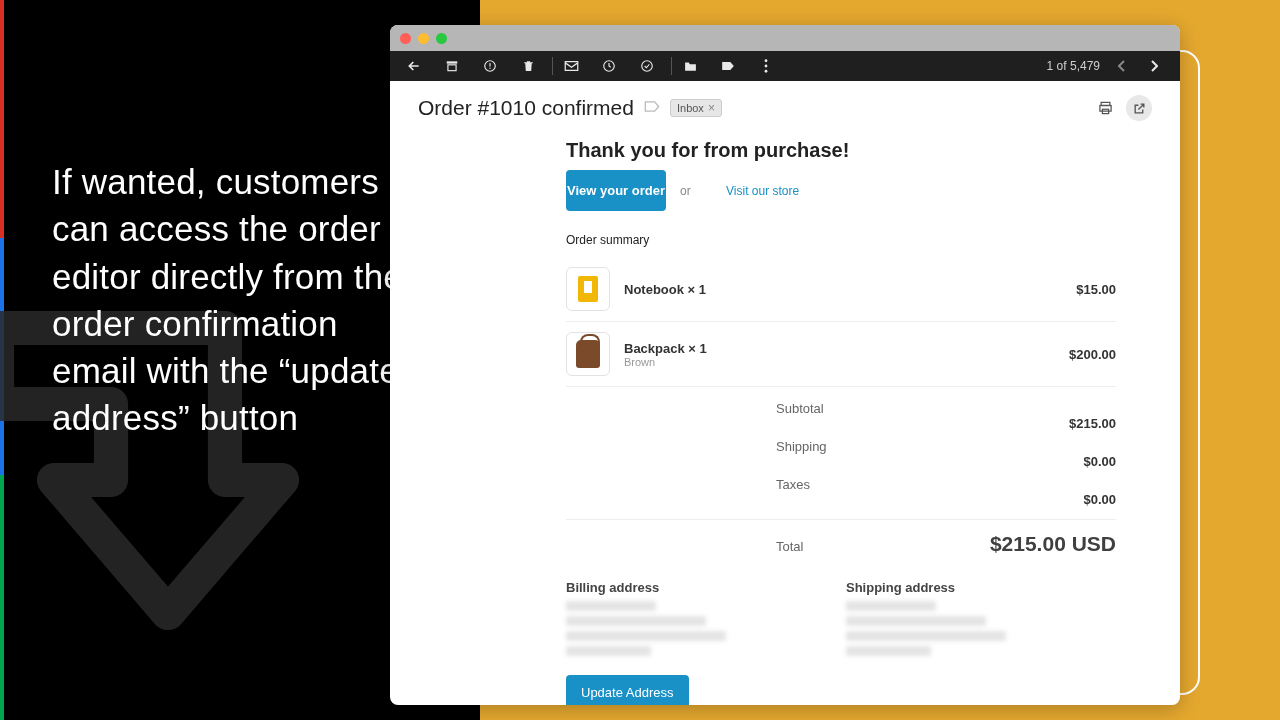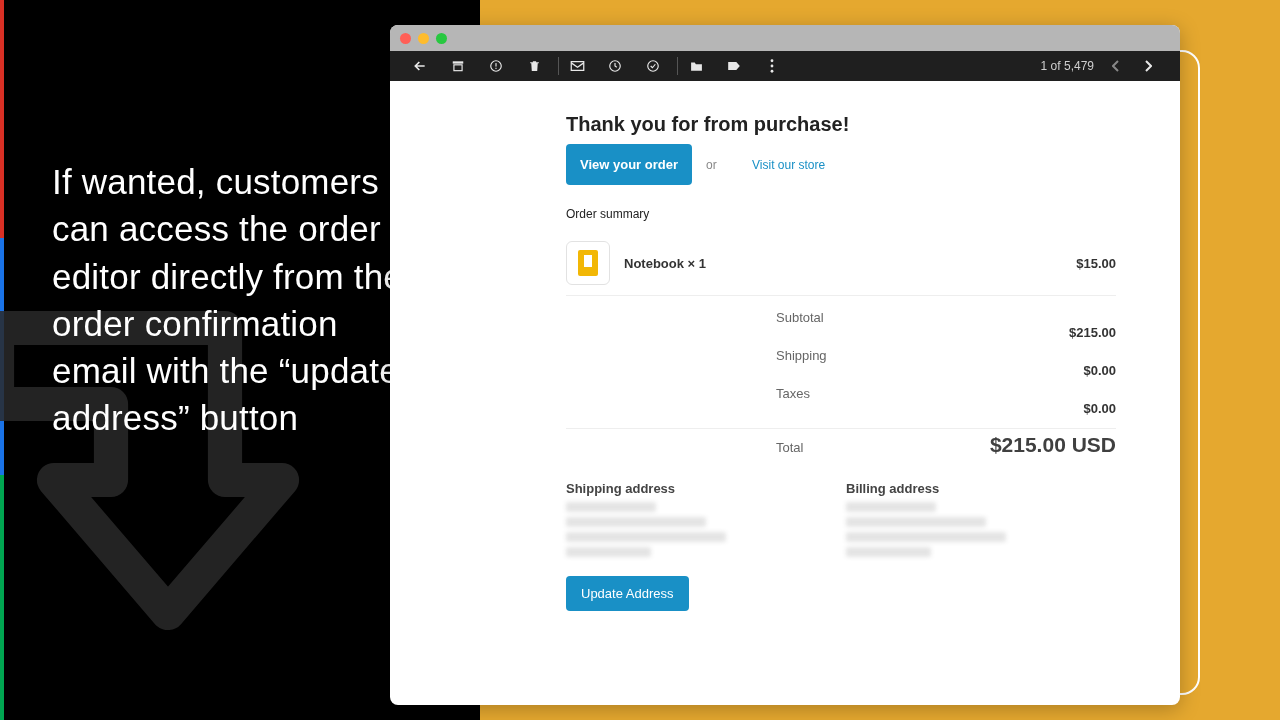--- a/index.html
+++ b/index.html
@@ -37,21 +37,21 @@
     background: #fff; border-radius: 8px; overflow: hidden;
     box-shadow: 0 4px 20px rgba(0,0,0,.25);
   }
   .titlebar {
     height: 26px; background: #b6b6b6; display: flex; align-items: center; padding: 0 10px; gap: 7px;
   }
   .tl-dot { width: 11px; height: 11px; border-radius: 50%; }
   .dot-red { background:#ff5f57; } .dot-yellow{background:#febc2e;} .dot-green{background:#28c840;}
   .toolbar {
     height: 30px; background: #1f1f1f; display: flex; align-items: center;
-    padding: 0 22px; color: #d9d9d9; font-size: 12px;
+    padding: 0 16px; color: #d9d9d9; font-size: 12px;
   }
   .tb-icon { width: 16px; height:16px; display:flex; align-items:center; justify-content:center;
     color:#e8e8e8; margin-right: 22px; cursor: pointer; }
   .tb-sep { width:1px; height:18px; background:#555; margin: 0 10px 0 -6px; }
   .tb-right { margin-left:auto; display:flex; align-items:center; gap:12px; color:#cfcfcf; }
   .tb-chevron { width:20px; height:20px; display:flex; align-items:center; justify-content:center; cursor:pointer; color:#888;}
   .email-body { padding: 14px 28px; }
   .subject-row { display:flex; align-items:center; gap:10px; }
   .subject { font-size: 21px; color:#222; }
   .label-chip {
@@ -62,21 +62,21 @@
   .label-icon { color:#999; }
   .subject-actions { margin-left:auto; display:flex; gap:8px; }
   .circle-btn { width:26px; height:26px; border-radius:50%; display:flex; align-items:center; justify-content:center; color:#555; }
   .circle-btn.active { background:#e8e8e8; }
   .content { margin-left: 148px; margin-top: 18px; width: 550px; }
   .thanks { font-size: 20px; font-weight:600; color:#222; margin-bottom: 8px; }
   .intro { font-size: 12.5px; color:#6a7178; line-height:1.45; margin-bottom:16px; }
   .cta-row { display:flex; align-items:center; gap:14px; margin-bottom: 22px;}
   .btn-primary {
     background:#1990c6; color:#fff; font-size:13px; font-weight:600;
-    padding: 13px 14px; border-radius:4px; border:none; cursor:pointer;
+    padding: 13px 1px; border-radius:4px; border:none; cursor:pointer;
   }
   .btn-update {
     background:#1990c6; color:#fff; font-size:13px; font-weight:500;
     padding: 10px 15px; border-radius:4px; border:none; cursor:pointer;
   }
   .or { font-size:12px; color:#888; }
   .or a { color:#1990c6; text-decoration:none;margin-left:32px; }
   .section-h { font-size:12px; color:#222; margin: 6px 0 10px; }
   .item-row { display:flex; align-items:center; padding:10px 0; border-bottom:1px solid #eee; }
   .thumb { width:44px; height:44px; border:1px solid #e2e2e2; border-radius:6px; display:flex; align-items:center; justify-content:center; margin-right:14px; background:#fff;}
@@ -84,21 +84,21 @@
   .thumb-notebook::after { content:""; position:absolute; left:6px; top:5px; width:8px; height:12px; background:#fff; }
   .thumb-backpack { width:24px; height:28px; background:#7a4a2b; border-radius:5px 5px 3px 3px; position:relative;}
   .thumb-backpack::before{content:"";position:absolute;left:4px;top:-6px;width:16px;height:10px;border:2px solid #7a4a2b;border-bottom:none;border-radius:8px 8px 0 0;}
   .item-name { font-size:13px; font-weight:600; color:#333; }
   .item-variant { font-size:11px; color:#999; }
   .item-price { margin-left:auto; font-size:13px; font-weight:600; color:#333; }
   .totals { margin-top:10px; }
   .t-row { display:flex; padding:4px 0; font-size:13px; color:#666;flex-direction:column;}
   .t-row .lbl { margin-left: 210px; }
   .t-row .val { margin-left:auto; font-weight:600; color:#333;}
-  .t-total { border-top:1px solid #eee; margin-top:8px; padding-top:4px; display:flex; align-items:baseline;}
+  .t-total { border-top:1px solid #eee; margin-top:8px; padding-top:12px; display:flex; align-items:baseline;}
   .t-total .lbl { margin-left:210px; font-size:13px; color:#666;}
   .t-total .val { margin-left:auto; font-size:21px; font-weight:700; color:#404040;}
   .cust-section { margin-top: 24px; }
   .addr-cols { display:flex; gap:60px; margin-top:10px;}
   .addr-col { width: 220px; }
   .addr-h { font-size:13px; font-weight:700; color:#444; margin-bottom:6px;}
   .blur-line { height:10px; background:#e4e4e4; border-radius:2px; margin:5px 0; filter: blur(2px); }
   .bl-1{width:90px;} .bl-2{width:140px;} .bl-3{width:160px;} .bl-4{width:85px;}
 </style>
 </head>
@@ -191,39 +191,73 @@
         </div>
       <div class="tb-chevron" style="color:#e8e8e8">
           <svg width="8" height="12" viewBox="0 0 8 12" fill="none" stroke="currentColor" stroke-width="2">
             <path d="M2 1l5 5-5 5"></path>
           </svg>
         </div>
     </div>
   </div>
 
   <div class="email-body">
+    <div class="subject-row">
+      <span class="subject">Order #1010 confirmed</span>
+      <span class="label-icon"><svg width="16" height="13" viewBox="0 0 24 18" fill="none" stroke="#bbb" stroke-width="2">
+            <path d="M2 2h14l6 7-6 7H2z"></path>
+          </svg></span>
+      <span class="label-chip">
+          <span>Inbox</span>
+          <span class="x">×</span>
+        </span>
+      <div class="subject-actions">
+        <div class="circle-btn">
+            <svg width="15" height="14" viewBox="0 0 24 22" fill="none" stroke="#555" stroke-width="2">
+              <rect x="5" y="2" width="14" height="5"></rect>
+              <rect x="3" y="7" width="18" height="9"></rect>
+              <rect x="7" y="13" width="10" height="7"></rect>
+            </svg>
+          </div>
+        <div class="circle-btn active">
+            <svg width="13" height="13" viewBox="0 0 24 24" fill="none" stroke="#555" stroke-width="2.5">
+              <path d="M14 4h6v6M20 4L10 14M18 14v6H4V6h6"></path>
+            </svg>
+          </div>
+      </div>
+    </div>
 
     <div class="content">
       <div class="thanks">Thank you for from purchase!</div>
       <div class="cta-row">
         <button class="btn-primary">View your order</button>
         <span class="or"><span>or</span> <a href="#">Visit our store</a></span>
       </div>
 
       <div class="section-h">Order summary</div>
 
       <div class="item-row">
         <div class="thumb">
             <div class="thumb-notebook"></div>
           </div>
         <div>
           <div class="item-name">Notebook × 1</div>
         </div>
         <div class="item-price">$15.00</div>
       </div>
+      <div class="item-row">
+        <div class="thumb">
+            <div class="thumb-backpack"></div>
+          </div>
+        <div>
+          <div class="item-name">Backpack × 1</div>
+          <div class="item-variant">Brown</div>
+        </div>
+        <div class="item-price">$200.00</div>
+      </div>
 
       <div class="totals">
         <div class="t-row">
             <span class="lbl">Subtotal</span>
             <span class="val">$215.00</span>
           </div>
         <div class="t-row">
             <span class="lbl">Shipping</span>
             <span class="val">$0.00</span>
           </div>
@@ -232,32 +266,32 @@
             <span class="val">$0.00</span>
           </div>
         <div class="t-total">
             <span class="lbl">Total</span>
             <span class="val">$215.00 USD</span>
           </div>
       </div>
 
       <div class="cust-section">
         <div class="addr-cols">
+          <div class="addr-col">
+            <div class="addr-h">Billing address</div>
+            <div class="blur-line bl-1"></div>
+            <div class="blur-line bl-2"></div>
+            <div class="blur-line bl-3"></div>
+            <div class="blur-line bl-4"></div>
+          </div>
           <div class="addr-col">
             <div class="addr-h">Shipping address</div>
             <div class="blur-line bl-1"></div>
             <div class="blur-line bl-2"></div>
             <div class="blur-line bl-3"></div>
             <div class="blur-line bl-4"></div>
           </div>
-          <div class="addr-col">
-            <div class="addr-h">Billing address</div>
-            <div class="blur-line bl-1"></div>
-            <div class="blur-line bl-2"></div>
-            <div class="blur-line bl-3"></div>
-            <div class="blur-line bl-4"></div>
-          </div>
         </div>
         <button class="btn-update" style="margin-top:14px">Update Address</button>
       </div>
     </div>
   </div>
 </div>
 
 </body></html>

